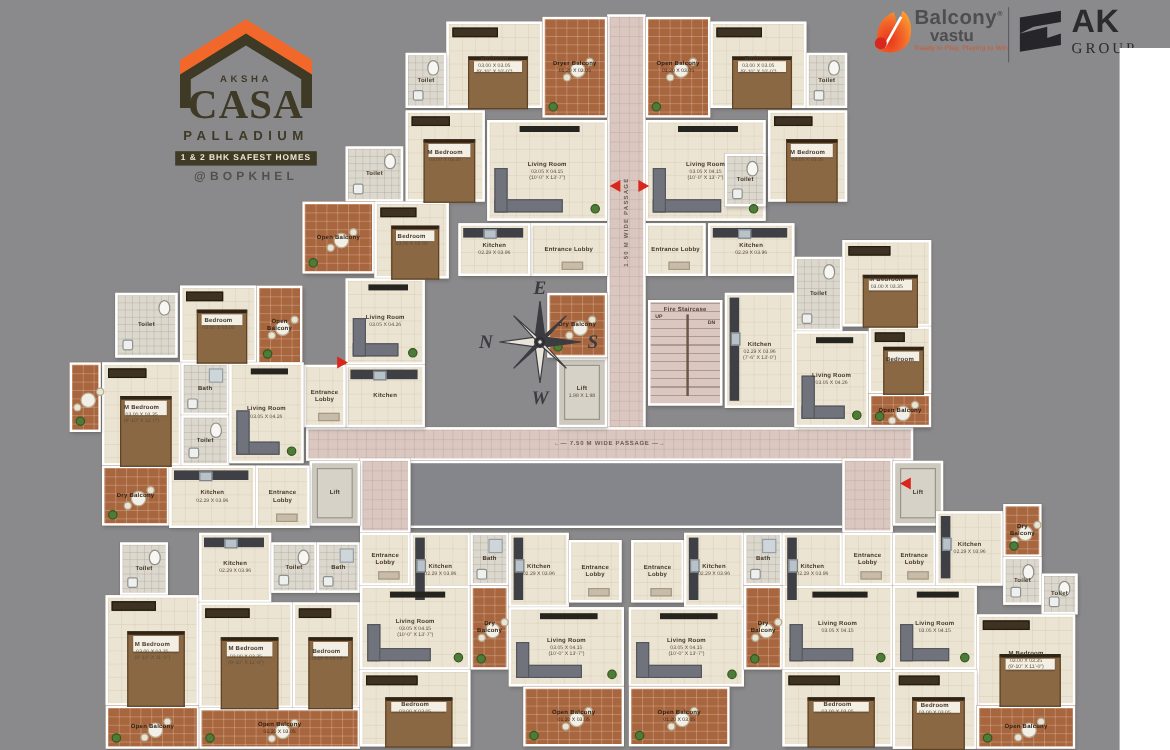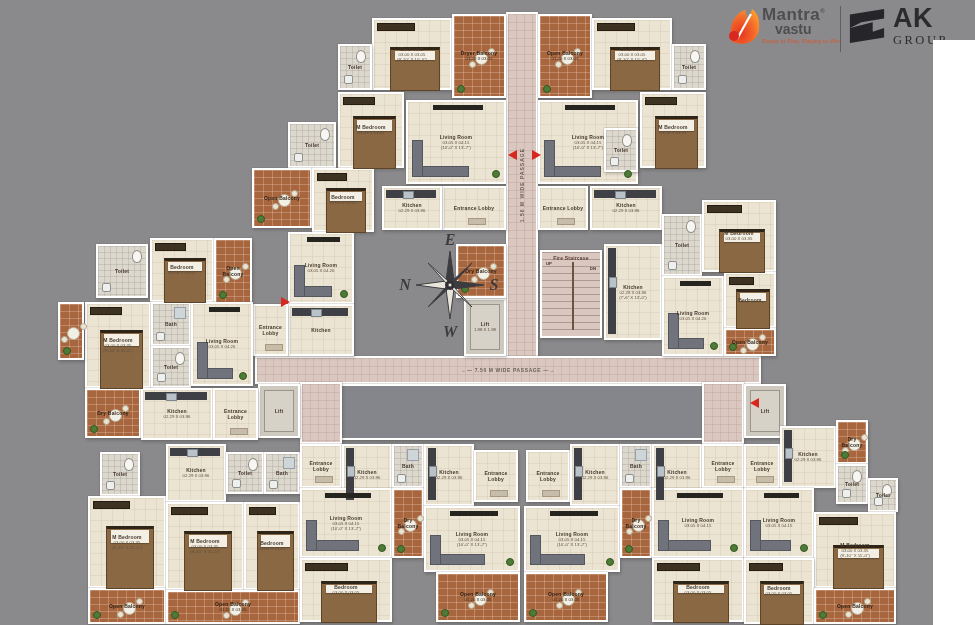--- a/index.html
+++ b/index.html
@@ -623,37 +623,48 @@
       <polygon points="82,82 64,62 60,60 62,64" fill="#e9e5da"></polygon>
       <circle cx="60" cy="60" r="4.5" fill="#2e2e32"></circle>
       <circle cx="60" cy="60" r="2" fill="#e9e5da"></circle>
     </g>
     <text x="60" y="20" text-anchor="middle">E</text>
     <text x="104" y="65" text-anchor="middle">S</text>
     <text x="60" y="112" text-anchor="middle">W</text>
     <text x="15" y="65" text-anchor="middle">N</text>
   </svg>
 
+  <div id="aksha">
+    <svg width="110" height="74" viewBox="0 0 110 74">
+      <polygon points="55,0 110,34 110,48 55,14 0,48 0,34" fill="#f2672a"></polygon>
+      <polygon points="0,74 0,46 55,12 110,46 110,74 101,74 101,50 55,22 9,50 9,74" fill="#3f3a26"></polygon>
+    </svg>
+    <div class="aksha-name">AKSHA</div>
+    <div class="casa">CASA</div>
+    <div class="palladium">PALLADIUM</div>
+    <div class="badge">1 &amp; 2 BHK SAFEST HOMES</div>
+    <div class="bopkhel">@BOPKHEL</div>
+  </div>
 
   <div id="mantra">
     <svg width="34" height="42" viewBox="0 0 34 42">
       <defs>
         <radialGradient id="mg" cx="35%" cy="70%" r="80%">
           <stop offset="0%" stop-color="#e8341c"></stop>
             <stop offset="55%" stop-color="#f2672a"></stop>
             <stop offset="100%" stop-color="#ff9d2e"></stop>
         </radialGradient>
       </defs>
       <path d="M6 36 C2 20 8 8 19 4 L22 16 L26 3 C32 7 34 15 33 23 C32 32 26 37 16 38 Z" fill="url(#mg)"></path>
       <path d="M11 33 L25 8" stroke="#ffffff" stroke-width="2.2" fill="none"></path>
       <circle cx="8" cy="30" r="5" fill="#d8271c"></circle>
     </svg>
     <div class="mtxt">
       <div class="m1">
-        <span>Mantra</span><sup>®</sup>
+        <span>Balcony</span><sup>®</sup>
       </div>
       <div class="m2">vastu</div>
       <div class="tag">Ready to Play, Playing to Win</div>
     </div>
   </div>
 
   <div id="divider"></div>
 
   <div id="akgroup">
     <svg width="38" height="42" viewBox="0 0 40 40">

